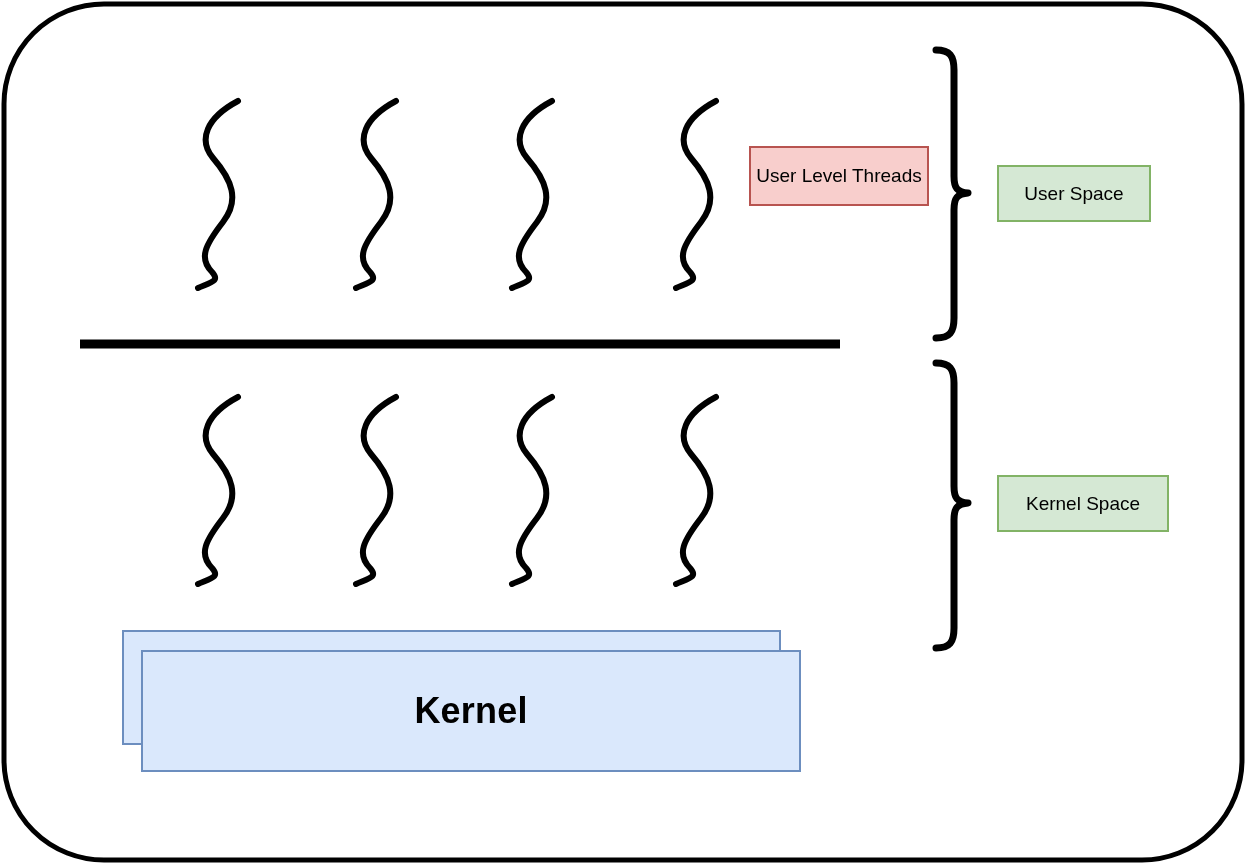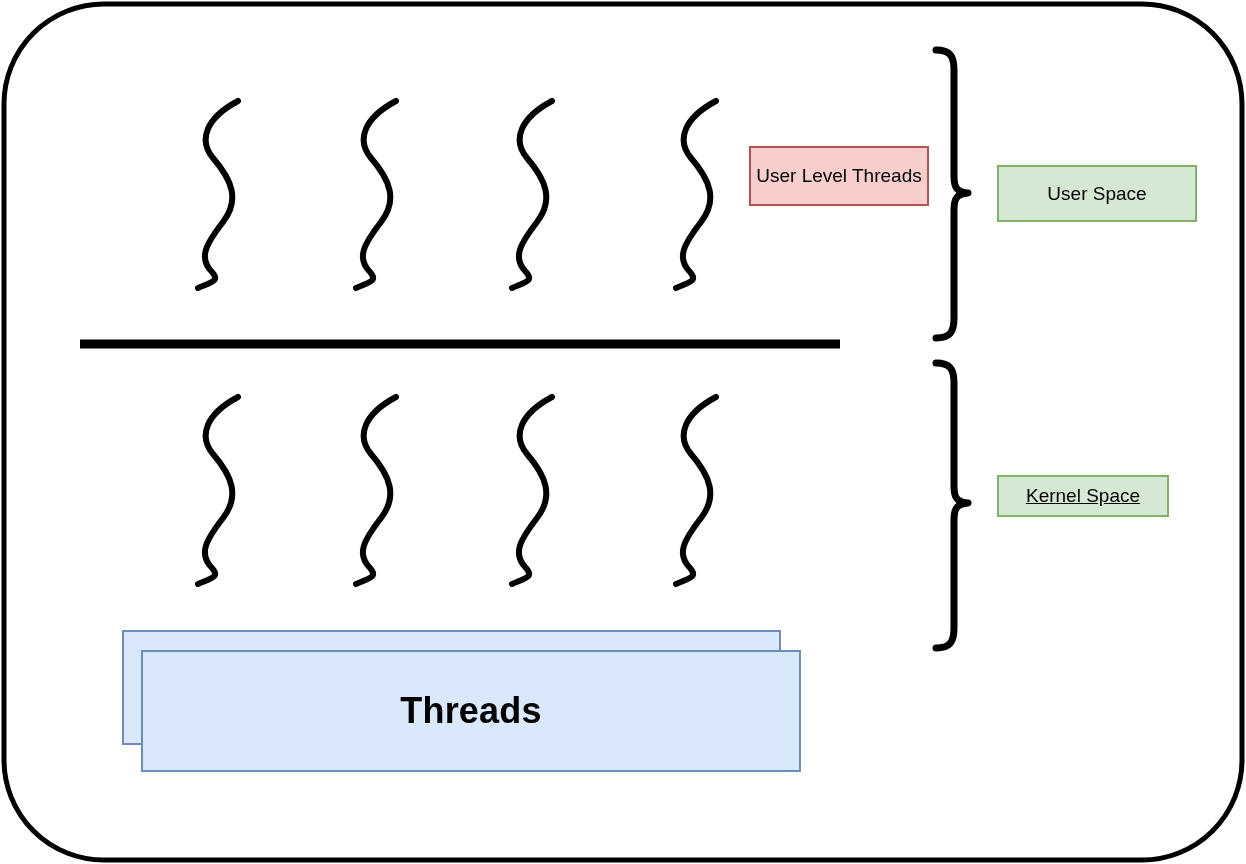--- a/index.html
+++ b/index.html
@@ -55,22 +55,22 @@
   }
   .process-title {
     font-size: 36px;
     font-weight: bold;
     letter-spacing: 0.2px;
     color: #000000;
   }
   
   #user-threads-box { left: 749px; top: 146px; width: 180px; height: 60px; }
   #kernel-threads-box { left: 749px; top: 465px; width: 170px; height: 60px; }
-  #user-space-box { left: 997px; top: 165px; width: 200px; height: 57px; }
-  #kernel-space-box { left: 997px; top: 475px; width: 172px; height: 42px; text-decoration: underline; }
+  #user-space-box { left: 997px; top: 165px; width: 154px; height: 57px; }
+  #kernel-space-box { left: 997px; top: 475px; width: 172px; height: 57px; }
   #process-box-back { left: 122px; top: 630px; width: 659px; height: 115px; }
   #process-box-front { left: 141px; top: 650px; width: 660px; height: 122px; }
 </style>
 </head>
 <body>
 
 <div id="stage">
 
   <svg class="layer" viewBox="0 0 1246 864" xmlns="http://www.w3.org/2000/svg">
 
@@ -94,21 +94,21 @@
 
     <path d="M 936 50 C 950 50, 954 56, 954 70 L 954 176 C 954 188, 957 192, 968 193
              C 957 194, 954 198, 954 210 L 954 318 C 954 332, 950 338, 936 338" fill="none" stroke="#000000" stroke-width="7" stroke-linecap="round" stroke-linejoin="round"></path>
 
     <path d="M 936 363 C 950 363, 954 369, 954 383 L 954 486 C 954 498, 957 502, 968 503
              C 957 504, 954 508, 954 520 L 954 628 C 954 642, 950 648, 936 648" fill="none" stroke="#000000" stroke-width="7" stroke-linecap="round" stroke-linejoin="round"></path>
   </svg>
 
   <div class="box process-box" id="process-box-back"></div>
   <div class="box process-box" id="process-box-front">
-    <span class="process-title">Threads</span>
+    <span class="process-title">Kernel</span>
   </div>
 
   <div class="box label-box threads-box" id="user-threads-box">
     <span>User Level Threads</span>
   </div>
 
 
   <div class="box label-box space-box" id="user-space-box">
     <span>User Space</span>
   </div>

